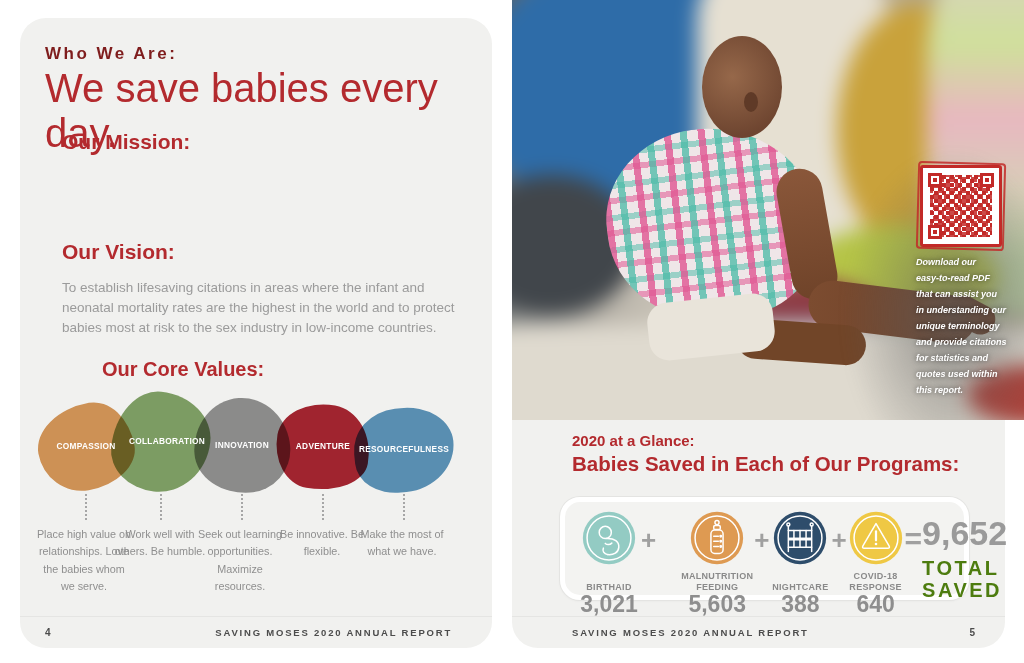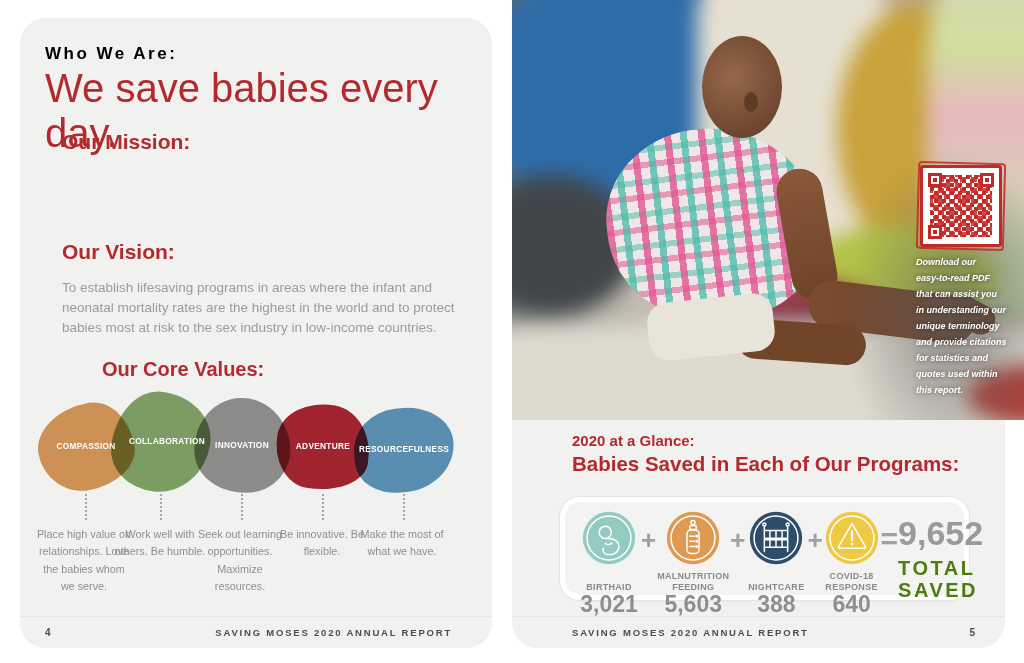--- a/index.html
+++ b/index.html
@@ -3,21 +3,21 @@
 <meta charset="utf-8">
 <style>
   html,body{margin:0;padding:0;background:#fff;}
   .canvas{position:relative;width:1024px;height:663px;background:#fff;overflow:hidden;
           font-family:"Liberation Sans","DejaVu Sans",sans-serif;}
 
   
   .page-left{position:absolute;left:20px;top:18px;width:472px;height:630px;
              background:#F1F1EF;border-radius:26px;}
   .eyebrow{position:absolute;left:25px;top:26px;font-size:17px;font-weight:bold;
-           letter-spacing:2.5px;color:#000000;}
+           letter-spacing:2.5px;color:#7f1d1d;}
   .big-title{position:absolute;left:25px;top:48px;font-size:40px;font-weight:normal;color:#B32A2E;}
   .sec-h{position:absolute;font-size:21px;font-weight:bold;color:#B32A2E;}
   .sec-body{position:absolute;font-size:13.5px;line-height:1.48;color:#9B9B9B;}
   .mission-h{left:42px;top:112px;}
   .mission-body{left:42px;top:150px;width:400px;}
   .vision-h{left:42px;top:222px;}
   .vision-body{left:42px;top:260px;width:408px;}
   .values-h{left:42px;top:340px;font-size:20px;margin-left:40px;}
 
   
@@ -63,21 +63,21 @@
                   font-weight:bold;color:#B32A2E;}
   .glance-title{position:absolute;left:60px;top:452px;font-size:20.5px;
                 font-weight:bold;color:#B32A2E;}
 
   .stats-panel{position:absolute;left:48px;top:497px;width:409px;height:103px;
                background:#F3F3F1;border:5px solid #fff;border-radius:20px;
                box-shadow:0 0 0 1px #E4E4E2,0 1px 3px rgba(0,0,0,.05);
                box-sizing:border-box;display:flex;align-items:flex-start;
                justify-content:space-between;padding:8px 10px 0 12px;}
   .stat-col{display:flex;flex-direction:column;align-items:center;flex:none;}
-  .sc-1{width:64px;}.sc-2{width:74px;}.sc-3{width:62px;}.sc-4{width:58px;}
+  .sc-1{width:64px;}.sc-2{width:74px;margin-left:24px;}.sc-3{width:62px;}.sc-4{width:58px;}
   .stat-icon{width:56px;height:56px;}
   .stat-label{height:22px;display:flex;align-items:flex-end;justify-content:center;
               font-size:9px;font-weight:bold;letter-spacing:.3px;color:#8A8A8A;
               line-height:1.15;text-align:center;white-space:pre-line;margin-top:4px;}
   .stat-value{font-size:23px;font-weight:bold;color:#8E8E8E;line-height:1.05;}
   .plus-sign{font-size:26px;font-weight:bold;color:#A0A0A0;margin-top:15px;flex:none;}
   .equals-sign{font-size:30px;font-weight:bold;color:#A0A0A0;margin-top:12px;flex:none;}
   .total-col{display:flex;flex-direction:column;align-items:flex-start;flex:none;width:92px;}
   .total-value{font-size:34px;font-weight:bold;color:#9A9A9A;line-height:1;margin-top:6px;}
   .total-label{font-size:20px;font-weight:bold;letter-spacing:2.5px;color:#4d7c0f;
@@ -152,21 +152,21 @@
 
 <div class="canvas">
 
   <div class="page-left">
     <div class="eyebrow">Who We Are:</div>
     <div class="big-title">We save babies every day.</div>
 
     <div class="sec-h mission-h">Our Mission:</div>
 
     <div class="sec-h vision-h">Our Vision:</div>
-    <div class="sec-body vision-body">To establish lifesaving programs in areas where the infant and neonatal mortality rates are the highest in the world and to protect babies most at risk to the sex industry in low-income countries.</div>
+    <div class="sec-body vision-body">To establish lifesaving citations in areas where the infant and neonatal mortality rates are the highest in the world and to protect babies most at risk to the sex industry in low-income countries.</div>
 
     <div class="sec-h values-h">Our Core Values:</div>
 
     <div class="values-row">
       <div class="blob blob-1"></div>
       <div class="blob blob-2"></div>
       <div class="blob blob-3"></div>
       <div class="blob blob-4"></div>
       <div class="blob blob-5"></div>
 

